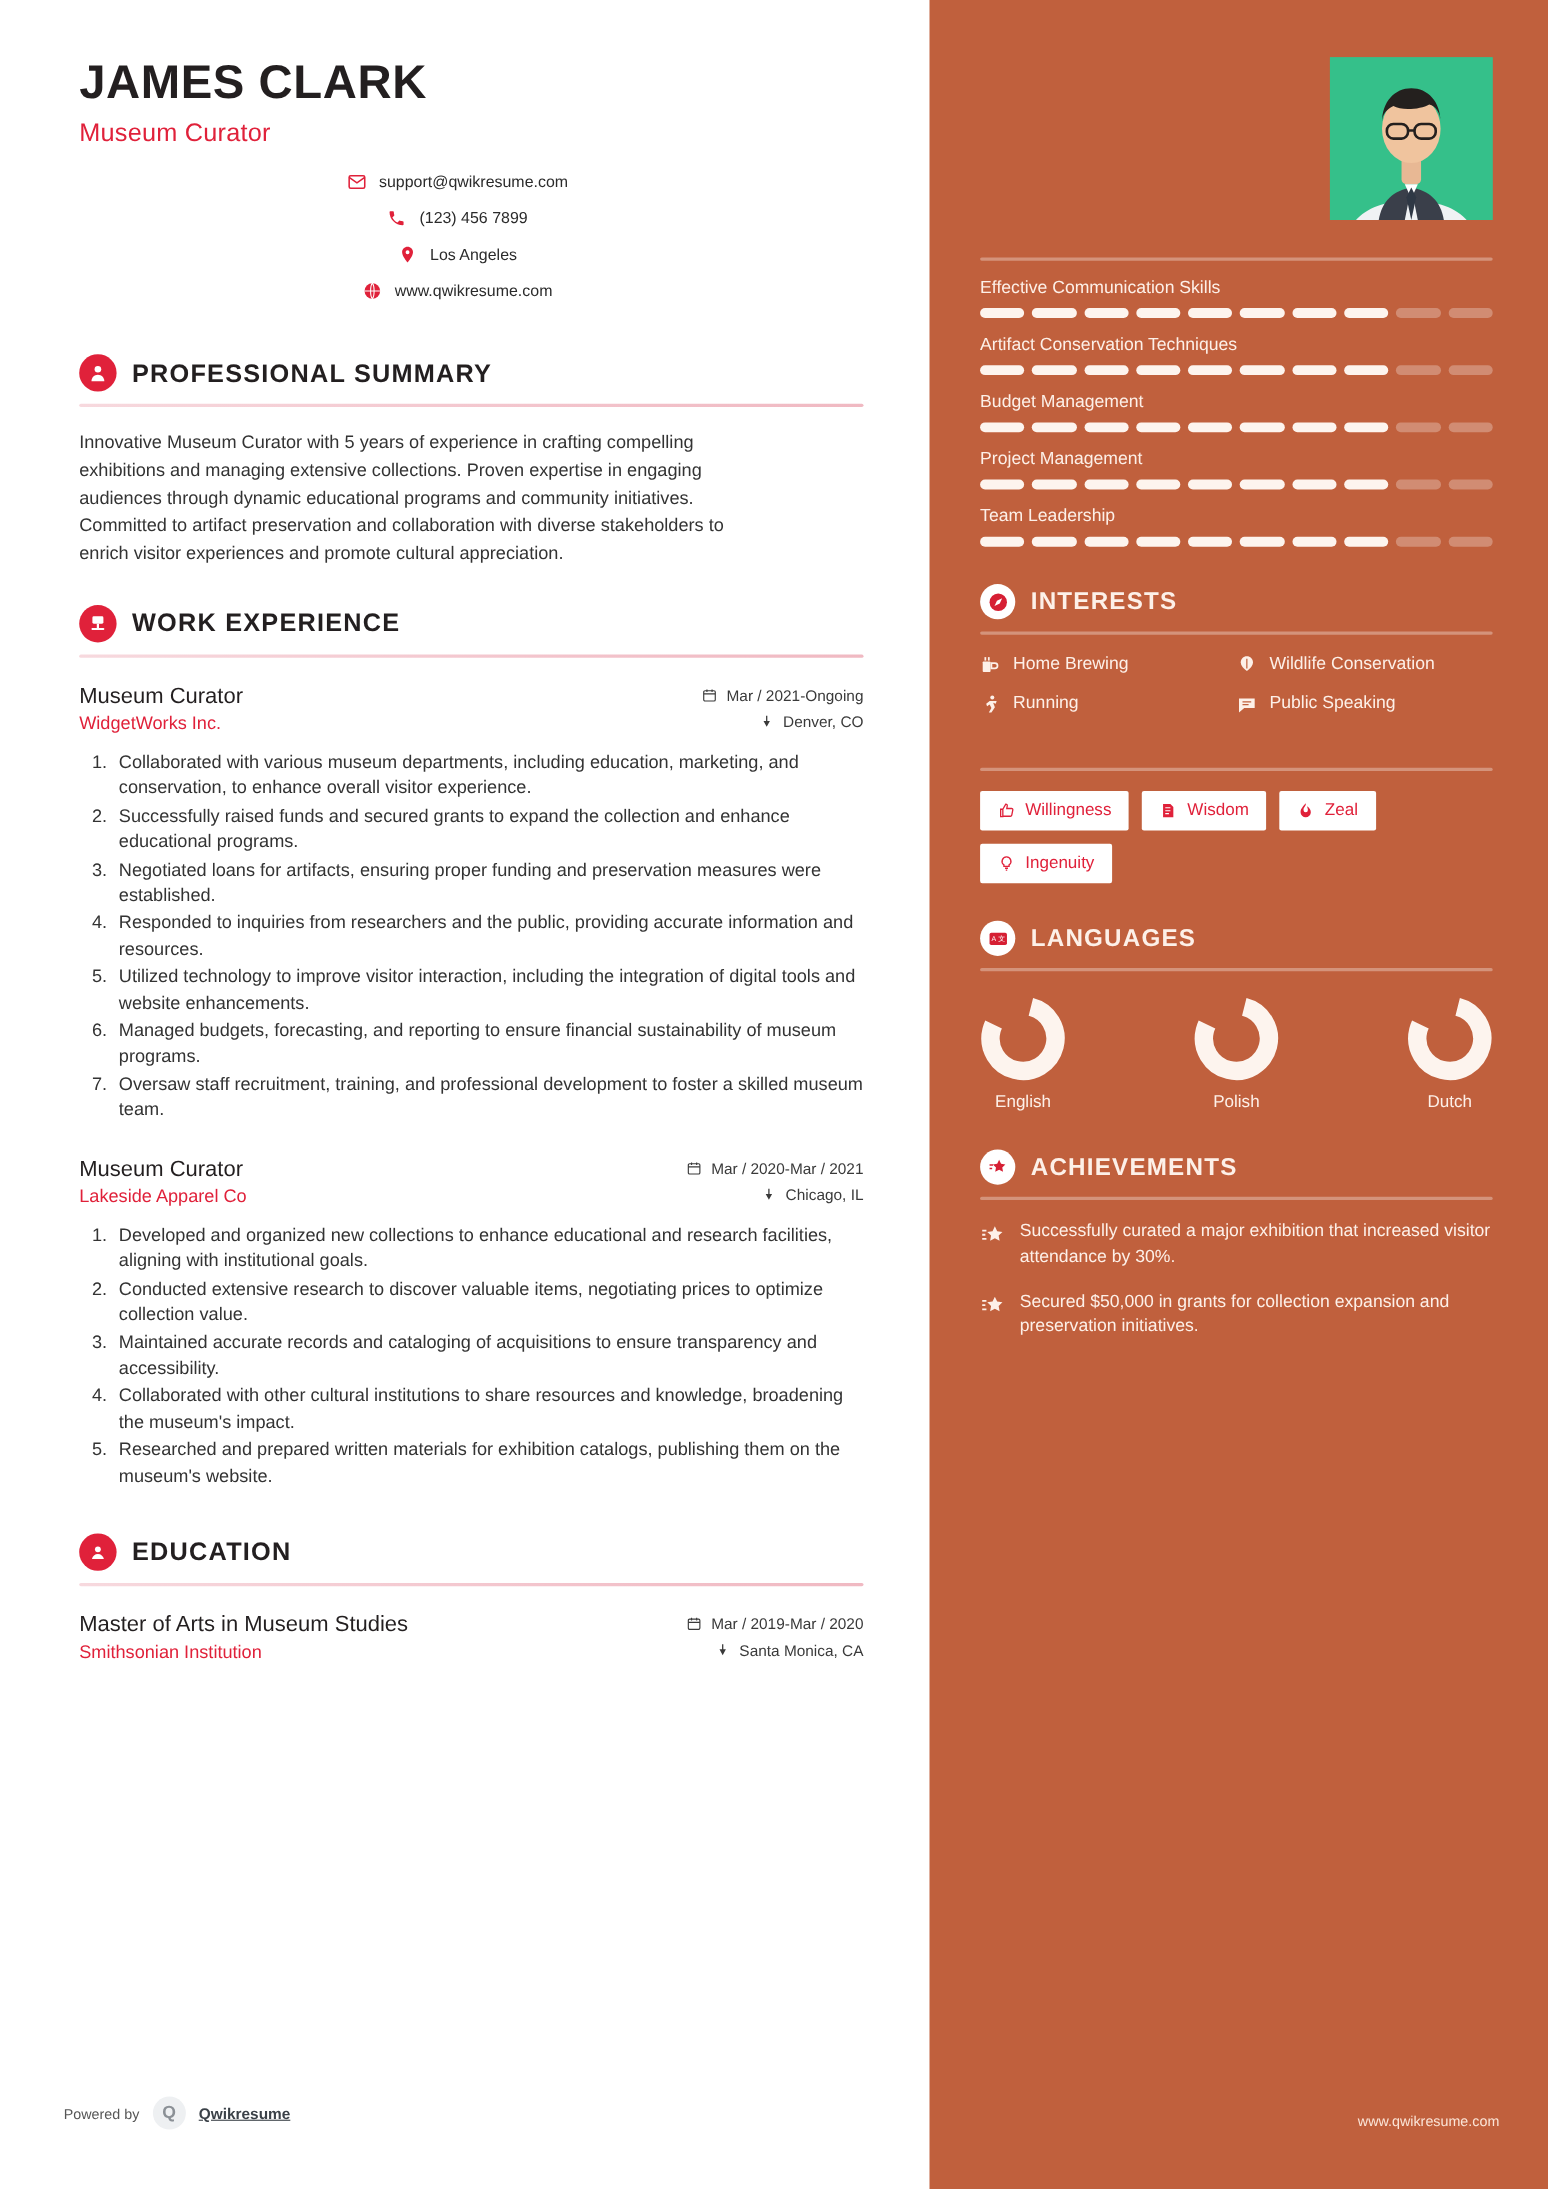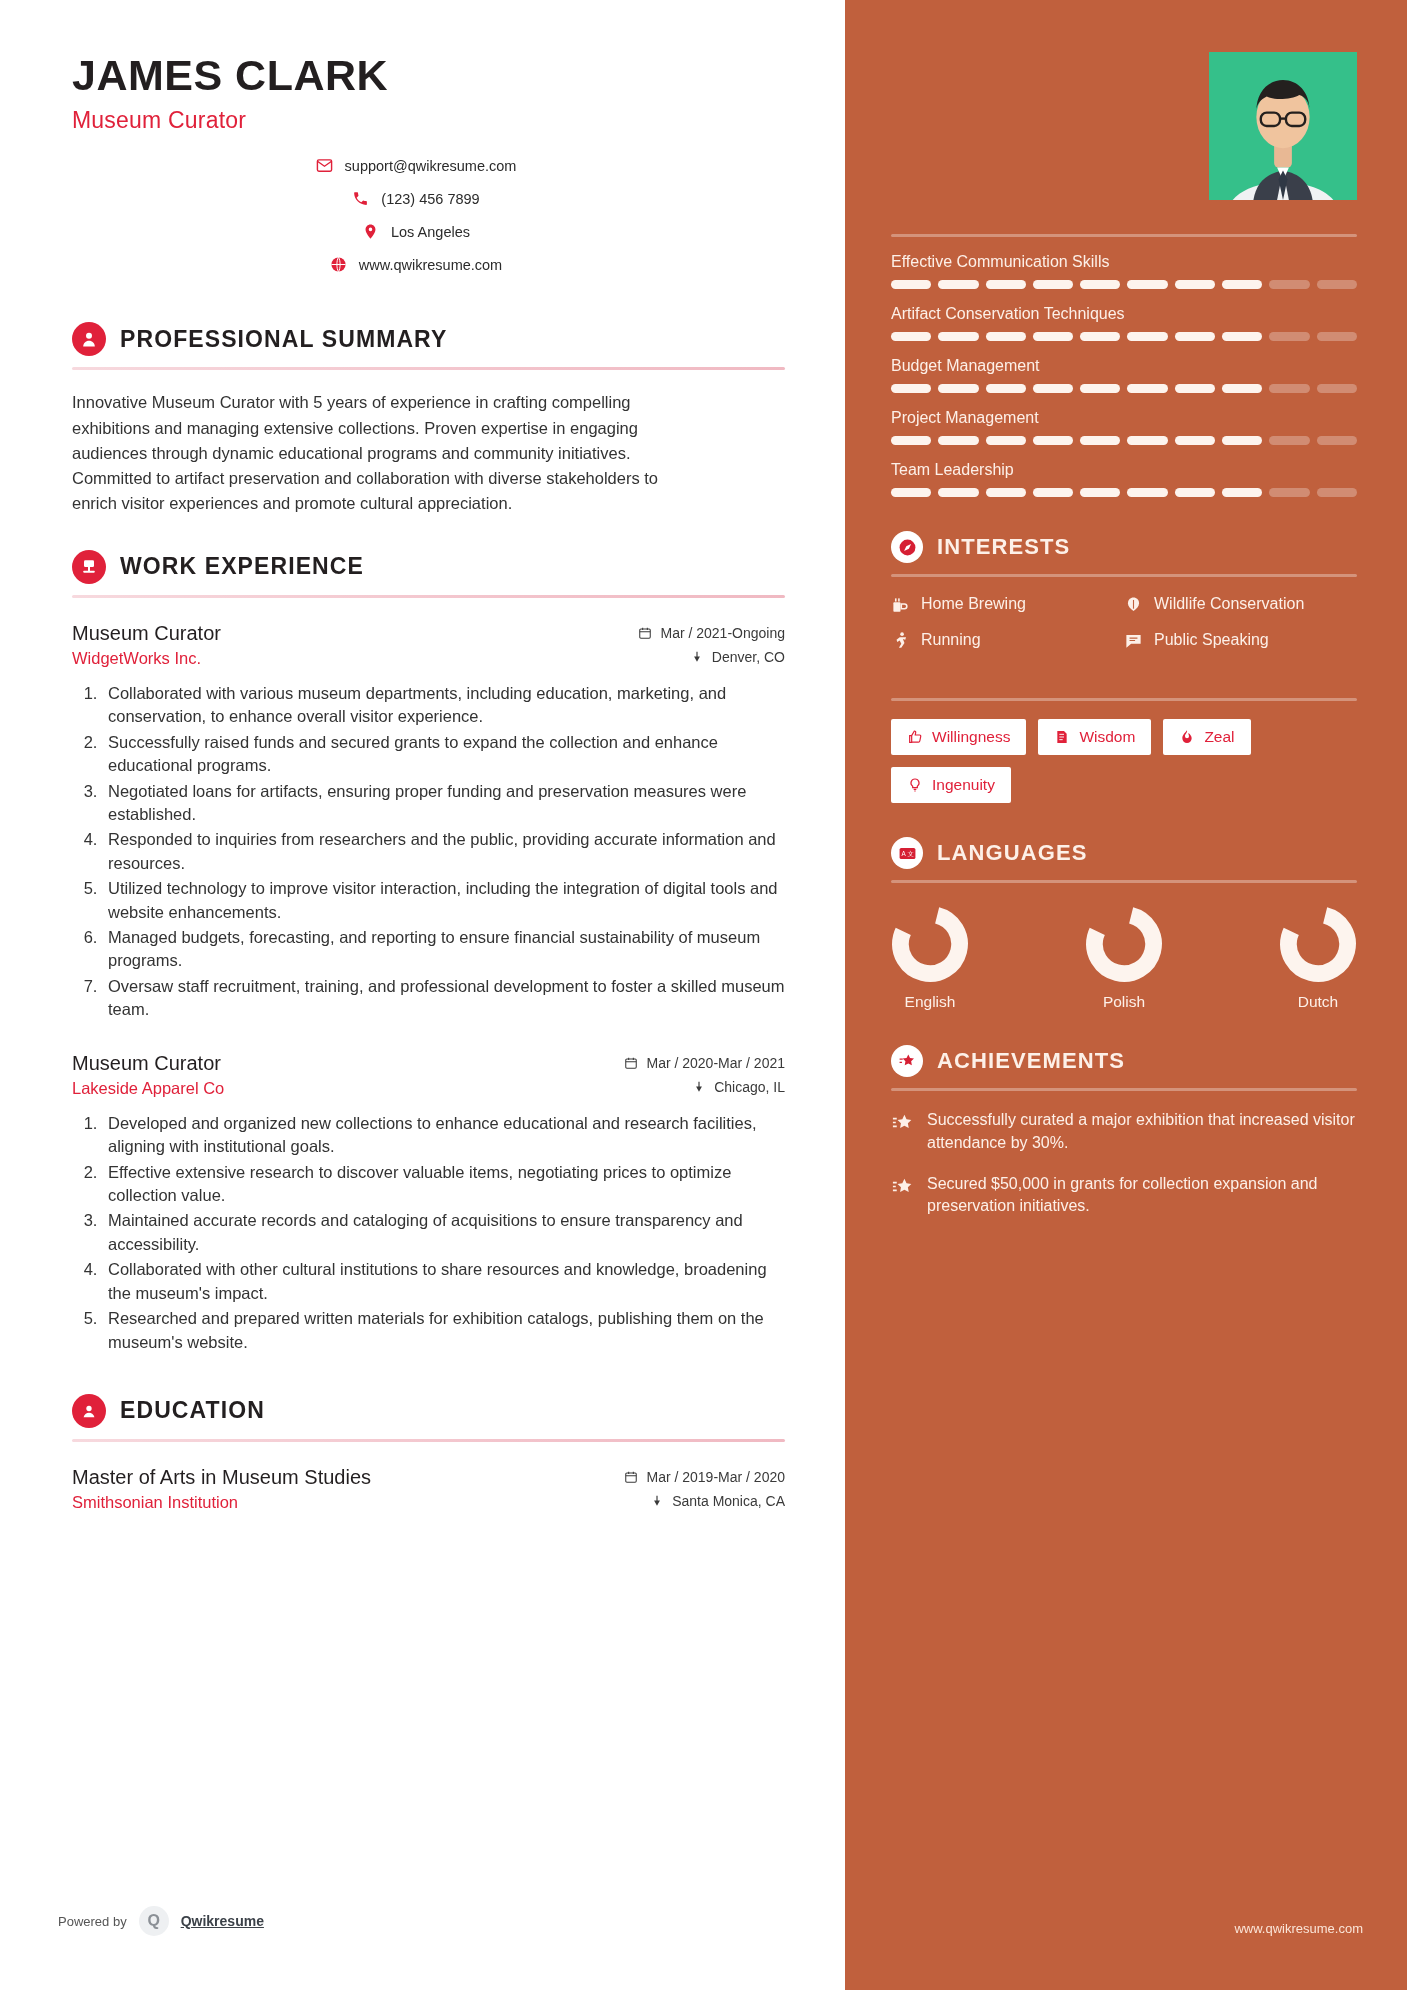--- a/index.html
+++ b/index.html
@@ -62,21 +62,21 @@
   .rsec-title { font-size: 22px; font-weight: 700; letter-spacing: 1.1px; color: #fdf0e8; }
   .rsec-rule { height: 3px; background: rgba(255,255,255,.32); margin-top: 11px; border-radius: 2px; }
 
   .skill { margin-top: 16px; }
   .skill-name { font-size: 16px; color: #fdf0e8; margin-bottom: 9px; }
   .bars { display: flex; gap: 7px; }
   .bar { height: 9px; flex: 1; border-radius: 5px; background: rgba(255,255,255,.28); }
   .bar.on { background: #fdf4ee; }
 
   .interests { display: flex; flex-wrap: wrap; margin-top: 16px; }
-  .interest { width: 50%; display: flex; align-items: flex-end; gap: 11px; margin-bottom: 14px; font-size: 16px; color: #fdf0e8; line-height: 1.35; }
+  .interest { width: 50%; display: flex; align-items: flex-start; gap: 11px; margin-bottom: 14px; font-size: 16px; color: #fdf0e8; line-height: 1.35; }
   .interest svg { width: 19px; height: 19px; flex: none; margin-top: 2px; display: block; }
 
   .strengths { display: flex; flex-wrap: wrap; gap: 12px; margin-top: 18px; }
   .strength { background: #ffffff; color: #e0213a; font-size: 15.5px; padding: 9px 16px; display: flex; align-items: center; gap: 9px; border-radius: 2px; }
   .strength svg { width: 16px; height: 16px; display: block; flex: none; }
 
   .langs { display: flex; justify-content: space-between; margin-top: 22px; }
   .lang { text-align: center; }
   .lang svg { width: 78px; height: 78px; display: block; margin: 0 auto; }
   .lang-name { font-size: 15.5px; color: #fdf0e8; margin-top: 10px; }
@@ -210,21 +210,21 @@
           <span class="job-company">Lakeside Apparel Co</span>
           <span class="job-meta">
             <svg viewBox="0 0 24 24" fill="#3a3a3a">
                 <path d="M13 3h-2v8H7l5 9 5-9h-4z"></path>
               </svg>
             <span>Chicago, IL</span>
           </span>
         </div>
         <ol class="duties">
           <li>Developed and organized new collections to enhance educational and research facilities, aligning with institutional goals.</li>
-          <li>Effective extensive research to discover valuable items, negotiating prices to optimize collection value.</li>
+          <li>Conducted extensive research to discover valuable items, negotiating prices to optimize collection value.</li>
           <li>Maintained accurate records and cataloging of acquisitions to ensure transparency and accessibility.</li>
           <li>Collaborated with other cultural institutions to share resources and knowledge, broadening the museum's impact.</li>
           <li>Researched and prepared written materials for exhibition catalogs, publishing them on the museum's website.</li>
         </ol>
       </div>
     </div>
 
     <div class="sec" style="margin-top:40px;">
       <div class="sec-head">
         <span class="sec-badge">

